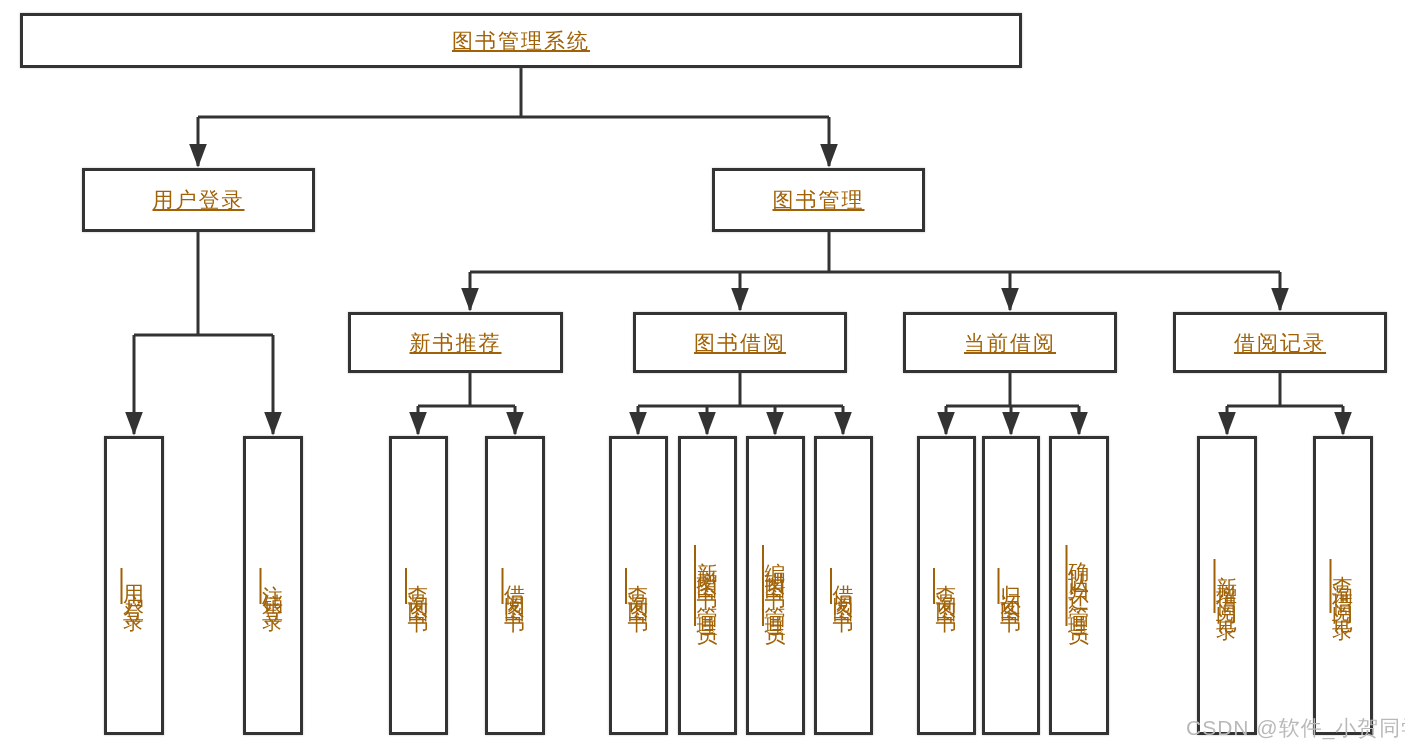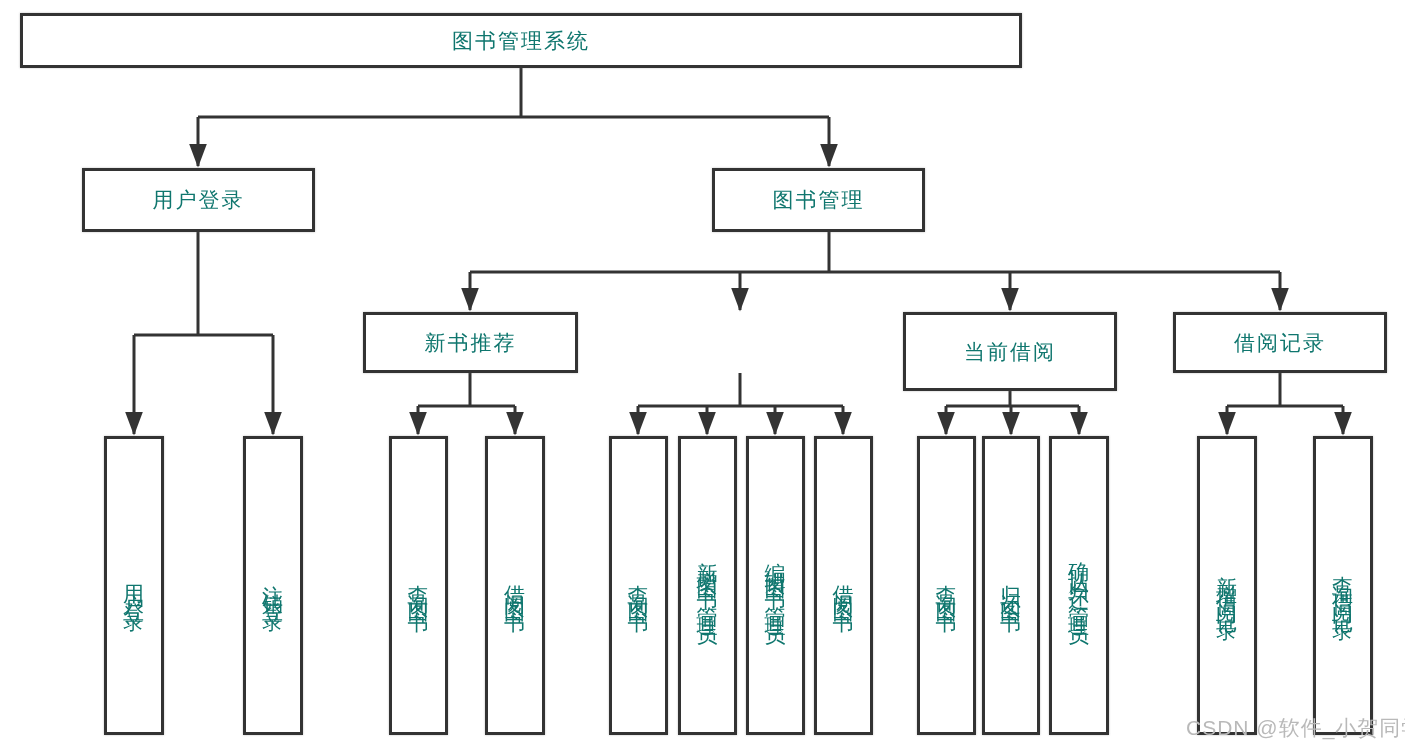--- a/index.html
+++ b/index.html
@@ -10,25 +10,26 @@
     font-family:"Liberation Sans","DejaVu Sans",sans-serif;
     overflow:hidden;
   }
   .lines{position:absolute;left:0;top:0;}
   .box{
     position:absolute;
     box-sizing:border-box;
     border:3px solid #333333;
     background:#ffffff;
     display:flex;align-items:center;justify-content:center;
-    color:#0f766e;
+    color:#a16207;
     font-size:21px;
     letter-spacing:2px;
     text-align:center;
     box-shadow:0 0 2px rgba(120,120,120,.45);
+    text-decoration:underline;
   }
   .box.v{
     writing-mode:vertical-rl;
     text-orientation:mixed;
     letter-spacing:9px;
     line-height:1;
   }
   .watermark{
     position:absolute;
     color:#b9b9b9;
@@ -90,22 +91,23 @@
       <line x1="1227" y1="406" x2="1227" y2="434" marker-end="url(#arrow)"></line>
       <line x1="1343" y1="406" x2="1343" y2="434" marker-end="url(#arrow)"></line>
     </g>
   </svg>
 
   <div class="box" style="left:20px;top:13px;width:1002px;height:55px">图书管理系统</div>
 
   <div class="box" style="left:82px;top:168px;width:233px;height:64px">用户登录</div>
   <div class="box" style="left:712px;top:168px;width:213px;height:64px">图书管理</div>
 
-  <div class="box" style="left:363px;top:312px;width:215px;height:61px">新书推荐</div>
-  <div class="box" style="left:903px;top:312px;width:214px;height:79px">当前借阅</div>
+  <div class="box" style="left:348px;top:312px;width:215px;height:61px">新书推荐</div>
+  <div class="box" style="left:633px;top:312px;width:214px;height:61px">图书借阅</div>
+  <div class="box" style="left:903px;top:312px;width:214px;height:61px">当前借阅</div>
   <div class="box" style="left:1173px;top:312px;width:214px;height:61px">借阅记录</div>
 
   <div class="box v" style="left:104px;top:436px;width:60px;height:299px">用户登录</div>
   <div class="box v" style="left:243px;top:436px;width:60px;height:299px">注销登录</div>
 
   <div class="box v" style="left:389px;top:436px;width:59px;height:299px">查询图书</div>
   <div class="box v" style="left:485px;top:436px;width:60px;height:299px">借阅图书</div>
 
   <div class="box v" style="left:609px;top:436px;width:59px;height:299px">查询图书</div>
   <div class="box v" style="left:678px;top:436px;width:59px;height:299px">新增图书（管理员）</div>

